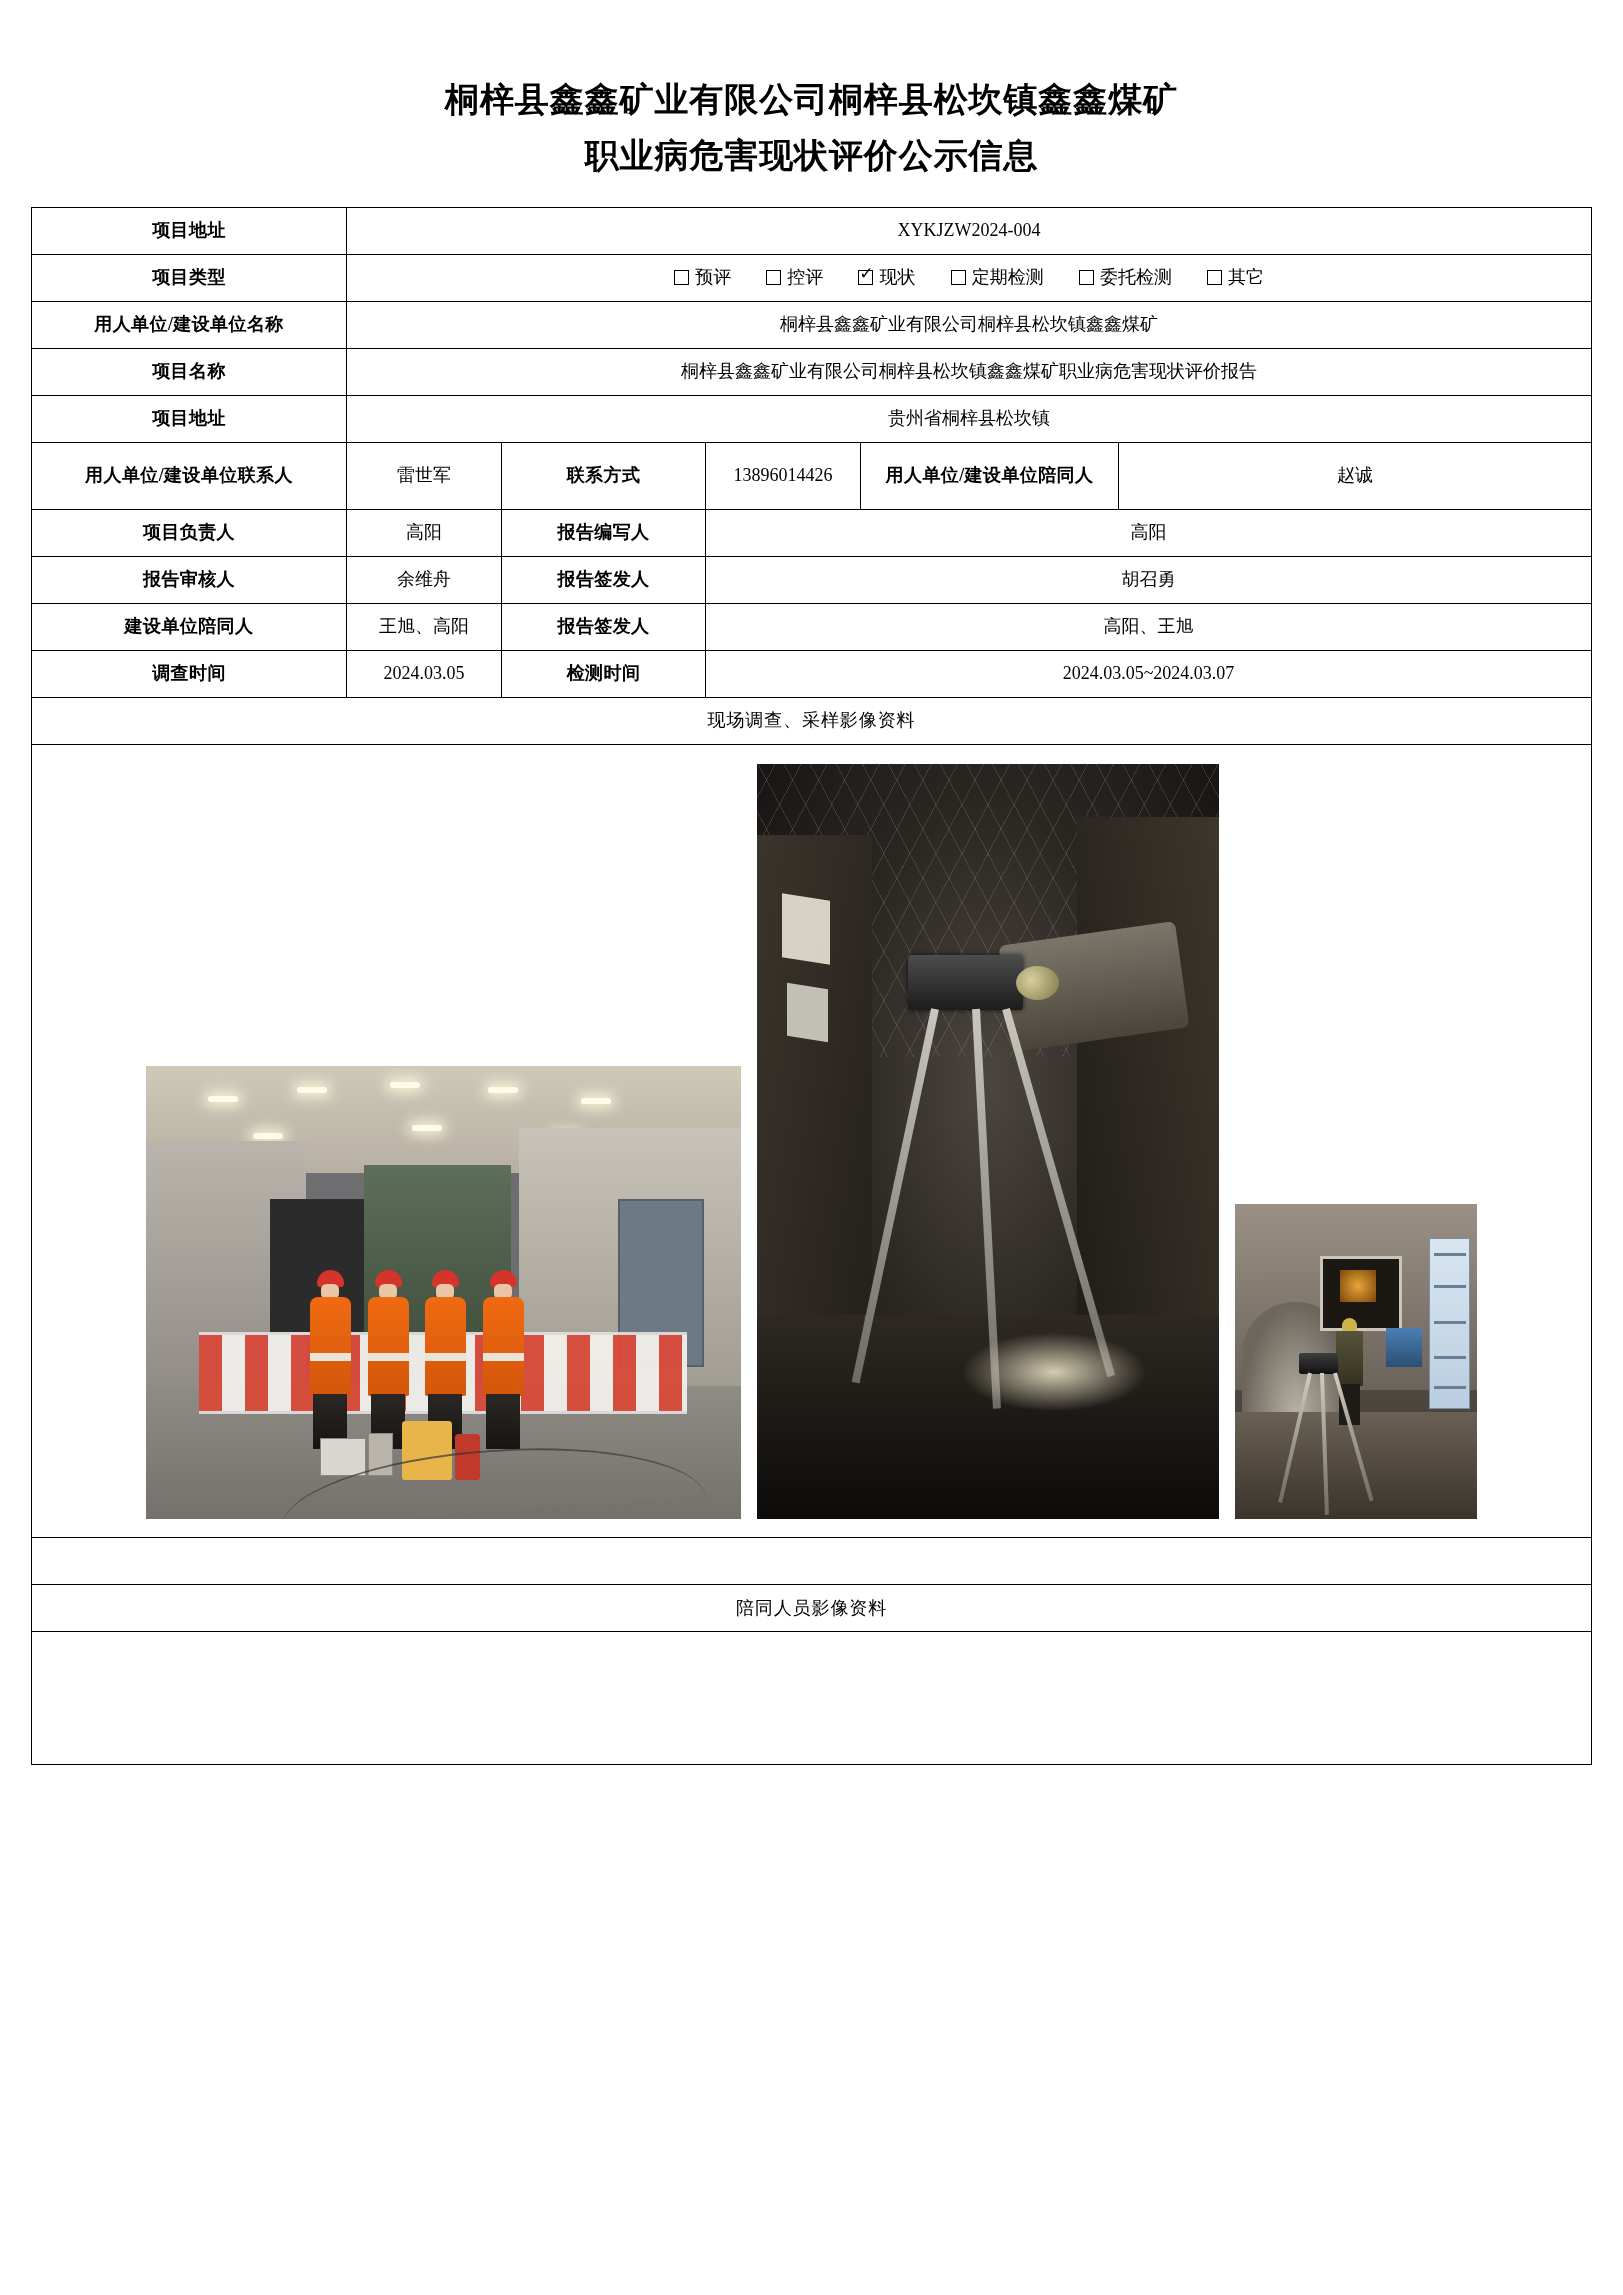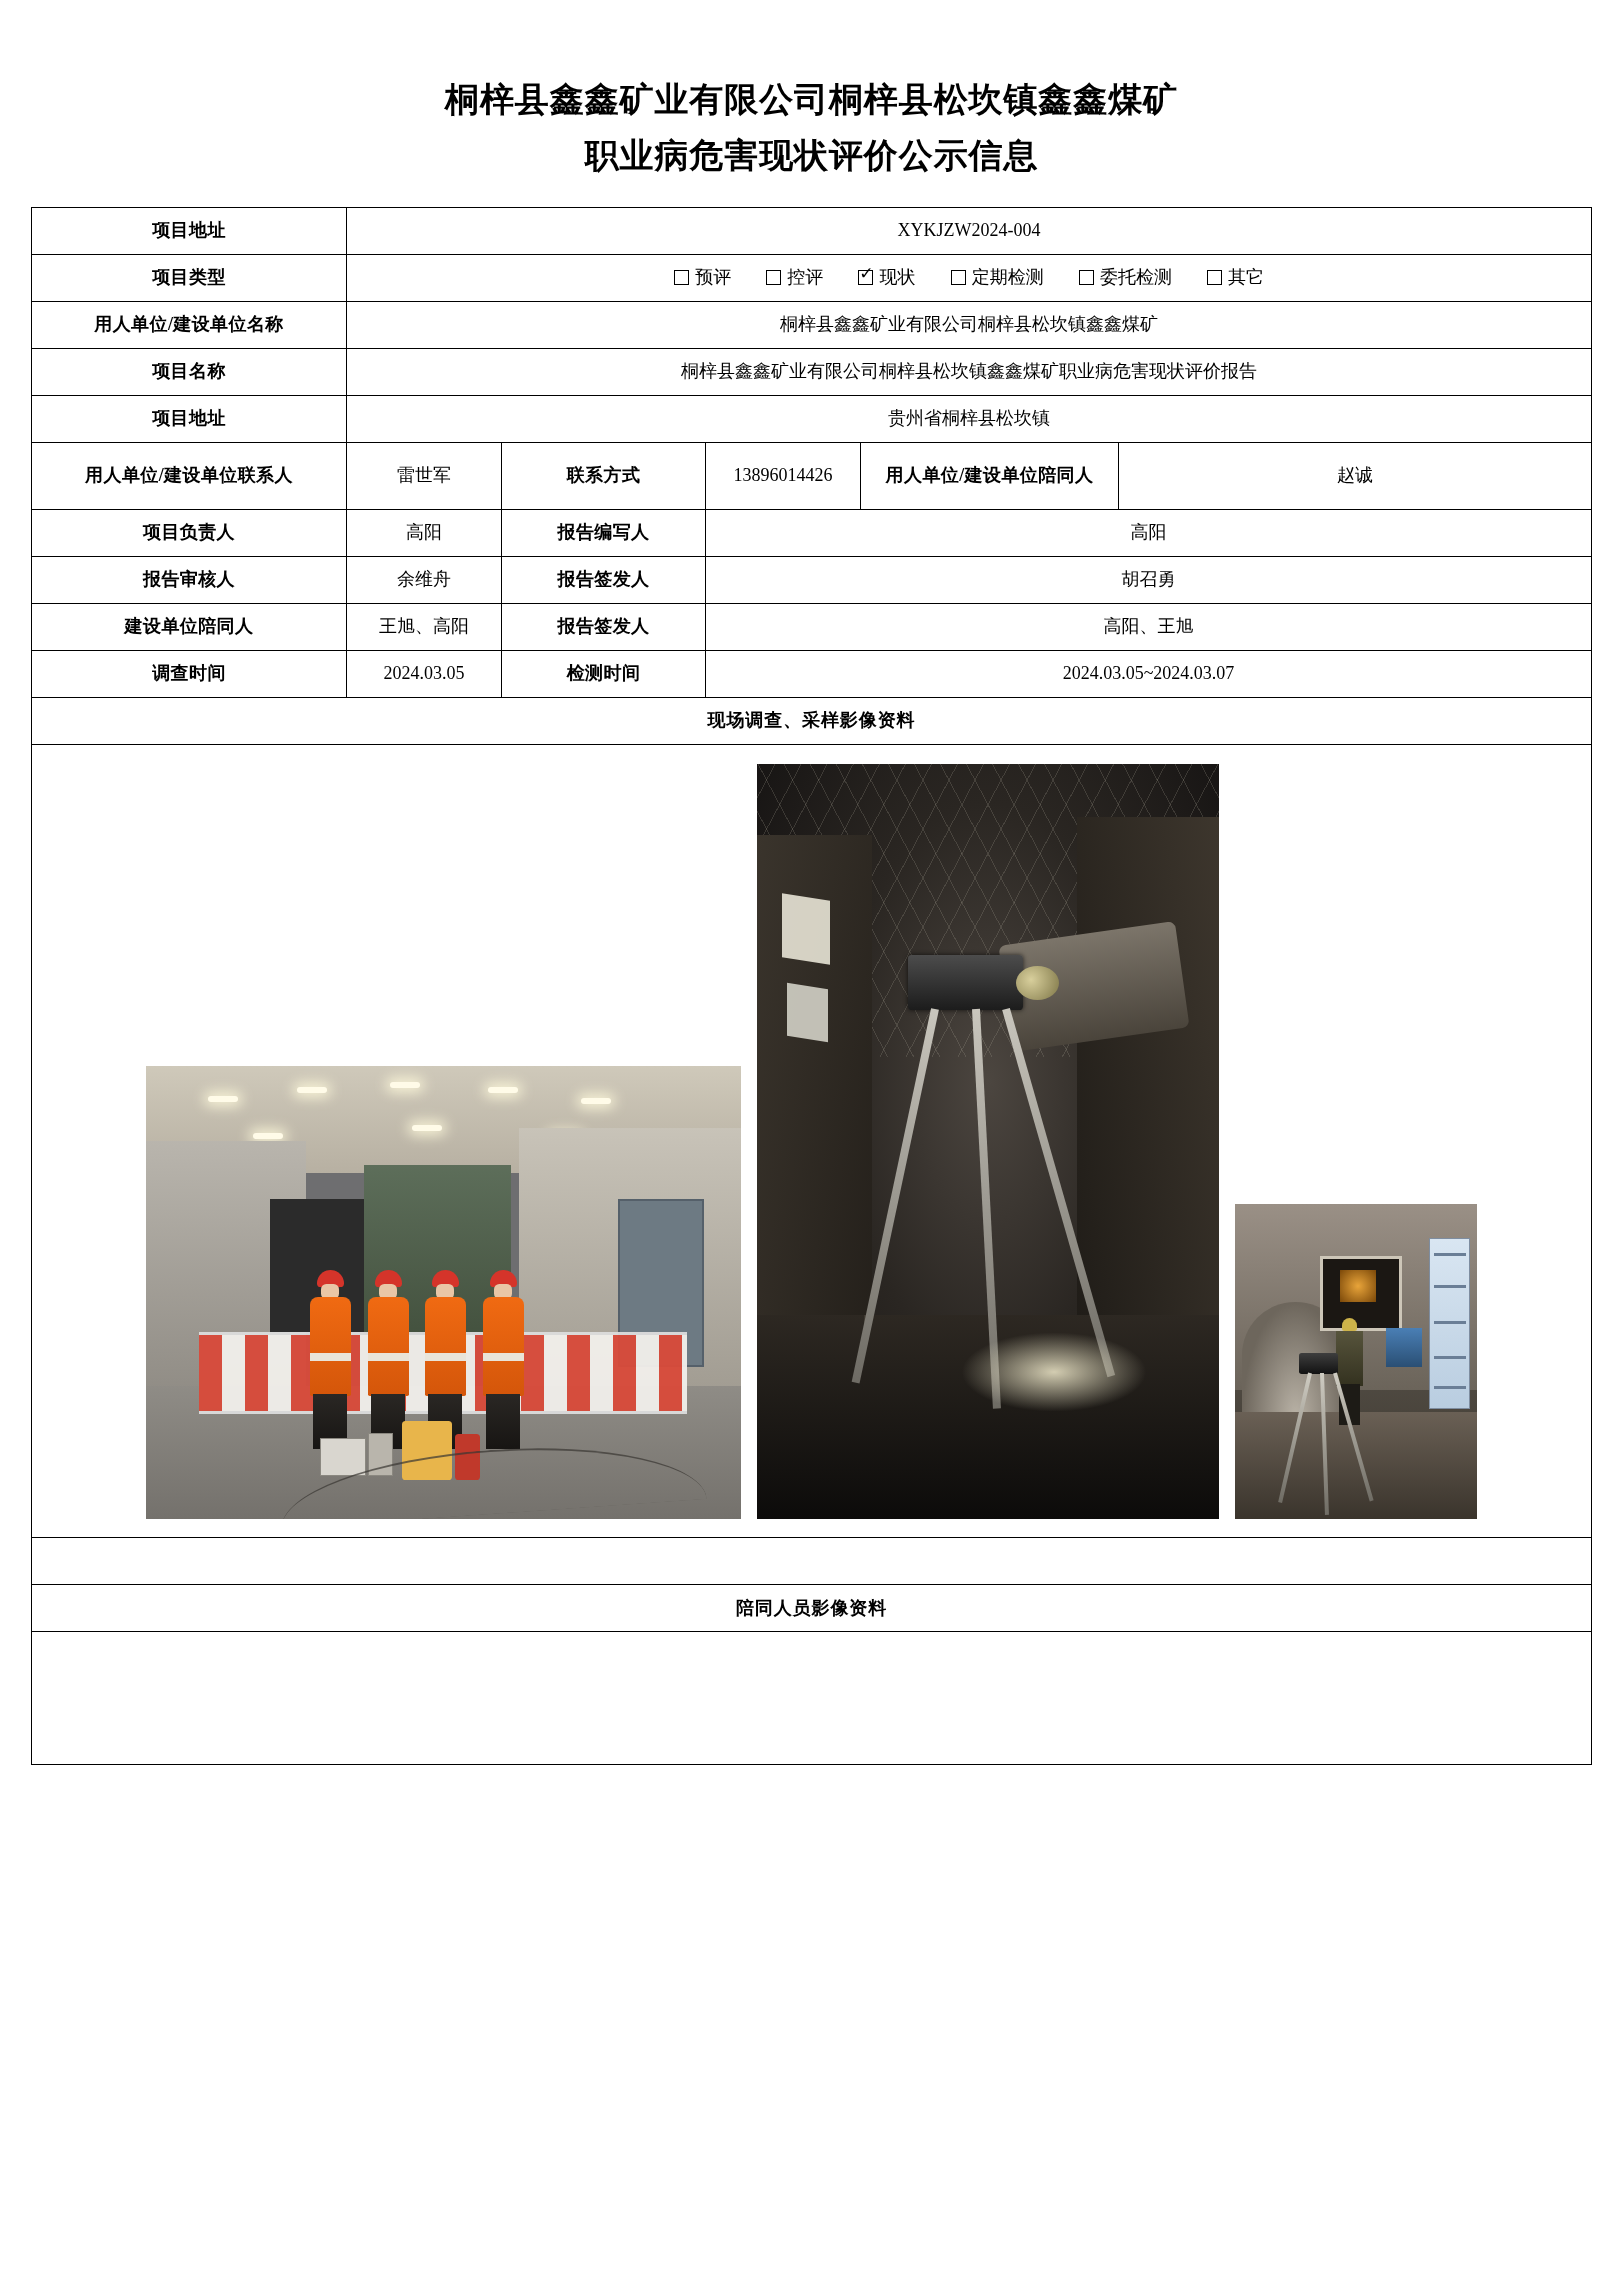--- a/index.html
+++ b/index.html
@@ -87,21 +87,21 @@
   .box.checked::after {
     content: "✓";
     position: absolute;
     left: 0px;
     top: -6.2px;
     font-size: 17px;
     line-height: 17px;
     font-family: "DejaVu Sans", sans-serif;
   }
   .section-title {
-    font-weight: bold;
+    font-weight: normal;
     font-size: 18px;
     letter-spacing: 0.9px;
   }
   .photo-cell {
     padding: 0;
     height: auto;
   }
   .photo-row {
     display: flex;
     justify-content: center;

